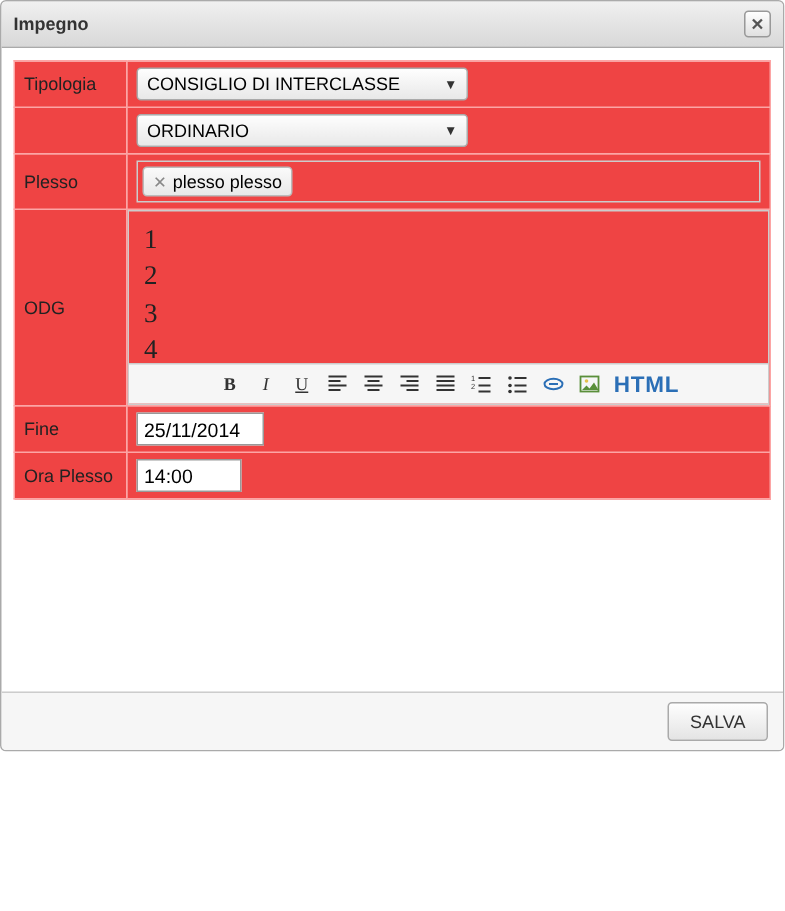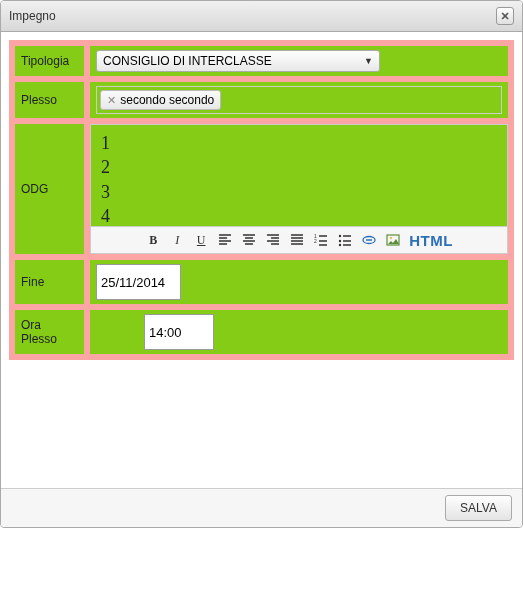--- a/index.html
+++ b/index.html
@@ -1,35 +1,35 @@
 <!DOCTYPE html>
 <html><head>
 <meta charset="utf-8">
 <style>
 * { box-sizing: border-box; margin: 0; padding: 0; }
 body { font-family: Arial, sans-serif; font-size: 12px; background: #fff; }
 .dialog { width: 523px; border: 1px solid #aaa; border-radius: 4px; overflow: hidden; background: #fff; }
 .titlebar { background: linear-gradient(#f0f0f0,#d8d8d8); border-bottom: 1px solid #aaa; padding: 6px 8px; display: flex; justify-content: space-between; align-items: center; }
-.titlebar-title { font-weight: normal; color: #333; font-size: 12px; }
+.titlebar-title { font-weight: bold; color: #333; font-size: 12px; }
 .close-btn { width: 18px; height: 18px; border: 1px solid #999; border-radius: 3px; background: linear-gradient(#fefefe,#e0e0e0); display: flex; align-items: center; justify-content: center; cursor: pointer; color: #555; font-size: 11px; font-weight: bold; }
 .content { padding: 8px; }
 table.form { width: 100%; border-collapse: collapse; }
-table.form td { border: 6px solid #fca5a5; padding: 4px 6px; vertical-align: middle; background: #84cc16; }
+table.form td { border: 1px solid #fca5a5; padding: 4px 6px; vertical-align: middle; background: #ef4444; }
 table.form td.label { width: 75px; color: #222; font-size: 12px; }
-.select { width: 284px; height: 22px; border: 1px solid #aaa; border-radius: 3px; background: linear-gradient(#fefefe,#e8e8e8); padding: 0 4px 0 6px; font-size: 12px; position: relative; display: inline-flex; align-items: center; cursor: pointer; }
+.select { width: 221px; height: 22px; border: 1px solid #aaa; border-radius: 3px; background: linear-gradient(#fefefe,#e8e8e8); padding: 0 4px 0 6px; font-size: 12px; position: relative; display: inline-flex; align-items: center; cursor: pointer; }
 .select::after { content: "▼"; position: absolute; right: 6px; font-size: 9px; color: #333; }
 .tag-container { border: 1px solid #ccc; padding: 3px; min-height: 28px; display: flex; flex-wrap: wrap; gap: 4px; align-items: center; }
 .tag { border: 1px solid #bbb; border-radius: 3px; background: linear-gradient(#fafafa,#e8e8e8); padding: 2px 6px; font-size: 12px; display: inline-flex; align-items: center; gap: 4px; cursor: default; }
 .tag-x { color: #888; cursor: pointer; font-size: 11px; }
 .editor { border: 1px solid #ccc; display: flex; flex-direction: column; height: 130px; }
 .editor-body { flex: 1; overflow-y: scroll; padding: 6px 10px; font-family: "Times New Roman", serif; font-size: 18px; line-height: 1.35; color: #222; }
 .editor-toolbar { border-top: 1px solid #ccc; background: #f6f6f6; padding: 3px 6px; display: flex; align-items: center; justify-content: center; gap: 4px; flex-wrap: wrap; }
 .tool-btn { width: 20px; height: 20px; display: inline-flex; align-items: center; justify-content: center; cursor: pointer; font-size: 12px; color: #333; border-radius: 2px; }
 .tool-btn svg { width: 14px; height: 14px; }
-.text-input { border: 1px solid #999; padding: 2px 4px; font-size: 13px; height: 36px; }
+.text-input { border: 1px solid #999; padding: 2px 4px; font-size: 13px; height: 22px; }
 .footer { border-top: 1px solid #ccc; padding: 6px 10px; display: flex; justify-content: flex-end; background: #f6f6f6; margin-top: 120px; }
 .salva-btn { border: 1px solid #aaa; border-radius: 3px; background: linear-gradient(#fefefe,#e4e4e4); padding: 5px 14px; font-size: 12px; cursor: pointer; color: #333; }
 .html-label { font-size: 15px; color: #2b6fb6; font-weight: bold; letter-spacing: 0.5px; }
 </style>
 </head>
 <body>
 
 <div class="dialog">
   <div class="titlebar">
     <span class="titlebar-title">Impegno</span>
@@ -42,26 +42,34 @@
       <tbody>
           <tr>
         <td class="label">Tipologia</td>
         <td>
           <div class="select">
                 <span>CONSIGLIO DI INTERCLASSE</span>
               </div>
         </td>
       </tr>
       <tr>
+        <td class="label"></td>
+        <td>
+          <div class="select">
+                <span>ORDINARIO</span>
+              </div>
+        </td>
+      </tr>
+      <tr>
         <td class="label">Plesso</td>
         <td>
           <div class="tag-container" id="plesso-tags">
                 <span class="tag">
                   <span class="tag-x">✕</span>
-                  <span>secondo secondo</span>
+                  <span>plesso plesso</span>
                 </span>
               </div>
         </td>
       </tr>
       <tr>
         <td class="label">ODG</td>
         <td style="padding:0;">
           <div class="editor">
             <div class="editor-body" id="odg-body">
                   <div>1</div>
@@ -125,21 +133,21 @@
             </div>
           </div>
         </td>
       </tr>
       <tr>
         <td class="label">Fine</td>
         <td><input class="text-input" style="width: 85px;" value="25/11/2014"></td>
       </tr>
       <tr>
         <td class="label">Ora Plesso</td>
-        <td><input class="text-input" style="width: 70px; margin-left: 48px;" value="14:00"></td>
+        <td><input class="text-input" style="width: 70px;" value="14:00"></td>
       </tr>
     </tbody>
       </table>
   </div>
   <div class="footer">
     <button class="salva-btn">SALVA</button>
   </div>
 </div>
 
 </body></html>

